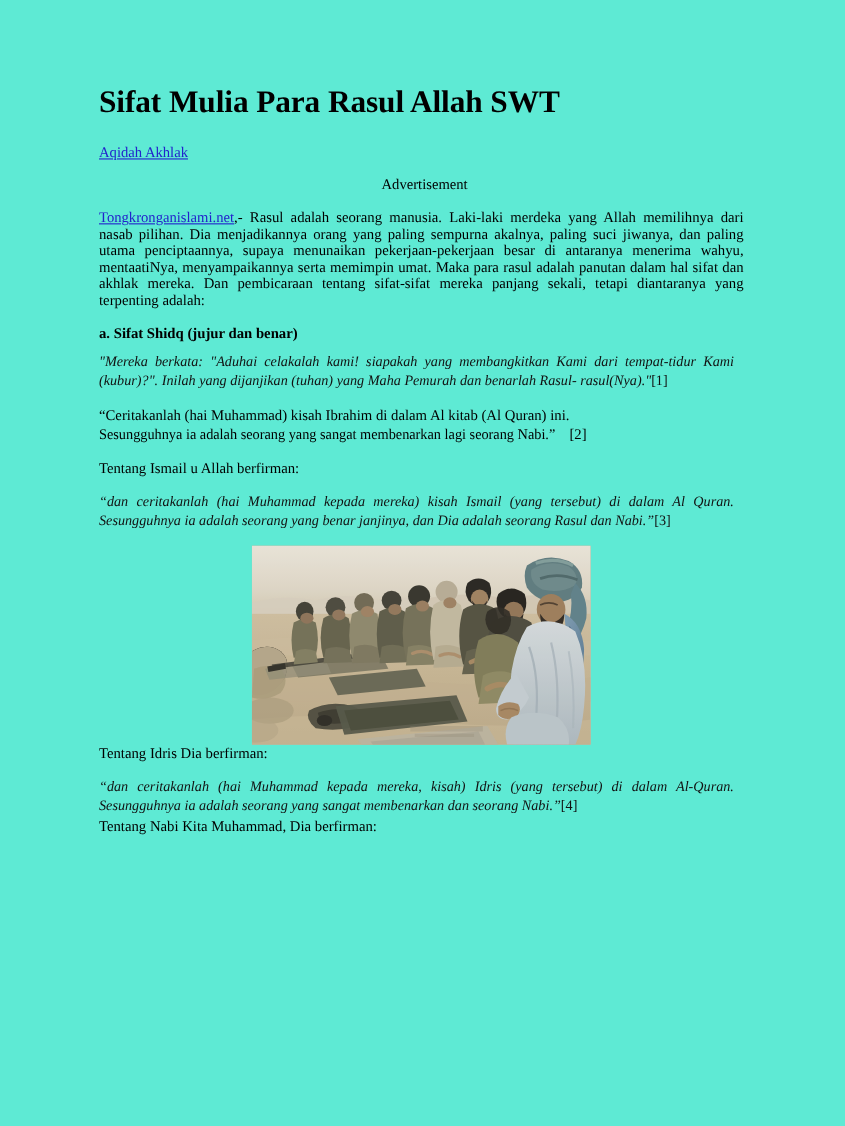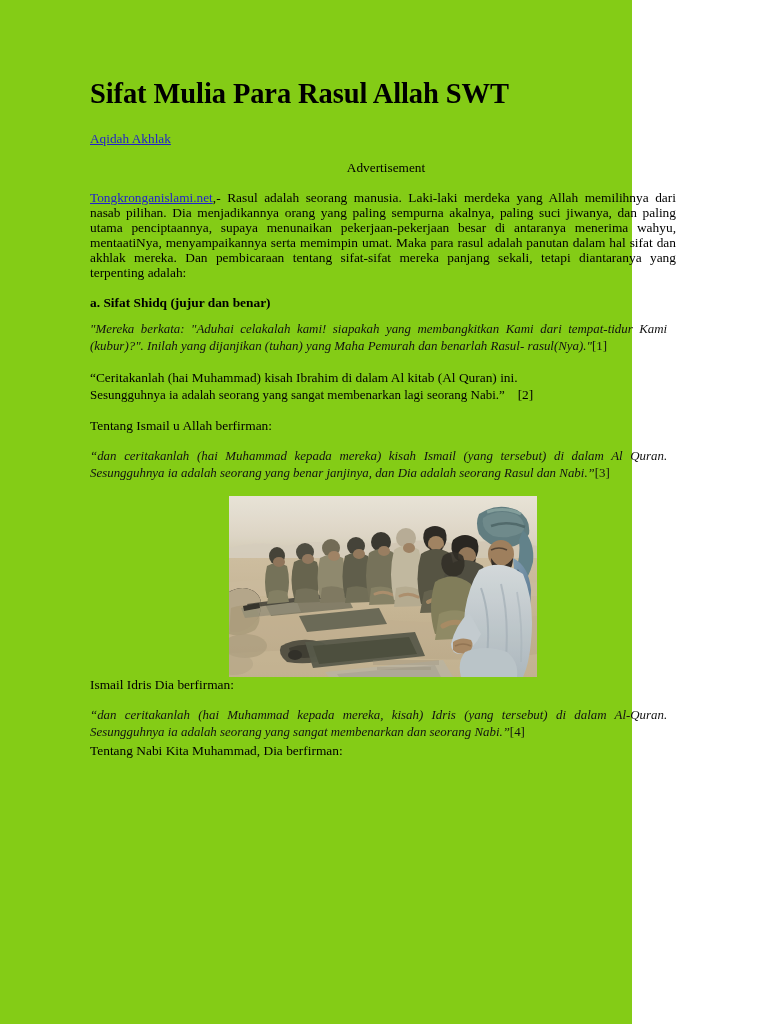--- a/index.html
+++ b/index.html
@@ -10,23 +10,23 @@
   }
   body {
     width: 768px;
     height: 1024px;
     overflow: hidden;
     font-family: "Liberation Serif", "DejaVu Serif", serif;
     color: #000000;
   }
   .page {
     position: relative;
-    width: 632px;
+    width: 768px;
     height: 1024px;
-    background: #84cc16;
+    background: #5eead4;
     box-sizing: border-box;
     padding: 4px;
   }
   .content {
     position: absolute;
     left: 90px;
     top: 78px;
     width: 586px;
   }
 
@@ -317,20 +317,20 @@
           <g opacity="0.28">
             <rect x="144" y="164" width="66" height="5" fill="#8d8370"></rect>
             <rect x="148" y="171" width="54" height="3" fill="#8d8370"></rect>
           </g>
 
           <rect x="0" y="0" width="308" height="181" fill="#d8c9a8" opacity="0.07"></rect>
         </svg>
       </div>
     </div>
 
-    <p class="body after-figure">Ismail Idris Dia berfirman:</p>
+    <p class="body after-figure">Tentang Idris Dia berfirman:</p>
 
     <p class="quote-italic"><span>“dan ceritakanlah (hai Muhammad kepada mereka, kisah) Idris (yang tersebut) di dalam Al-Quran. Sesungguhnya ia adalah seorang yang sangat membenarkan dan seorang Nabi.”</span><span class="ref">[4]</span></p>
 
     <p class="body" style="margin-top:-12px;">Tentang Nabi Kita Muhammad, Dia berfirman:</p>
 
   </div>
 </div>
 
 </body></html>

